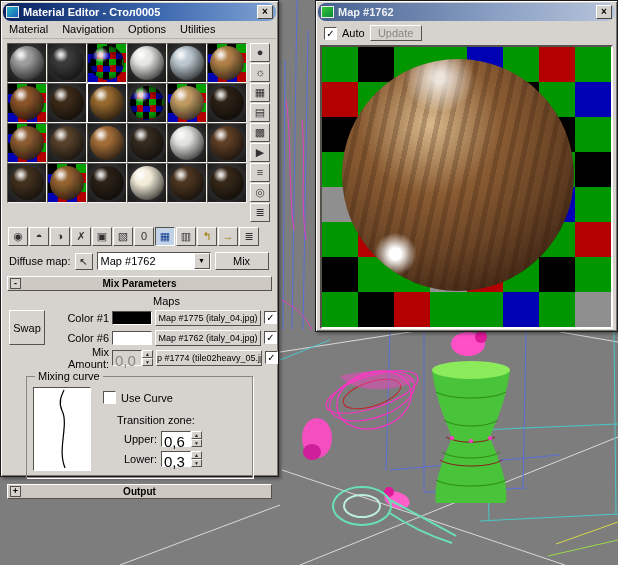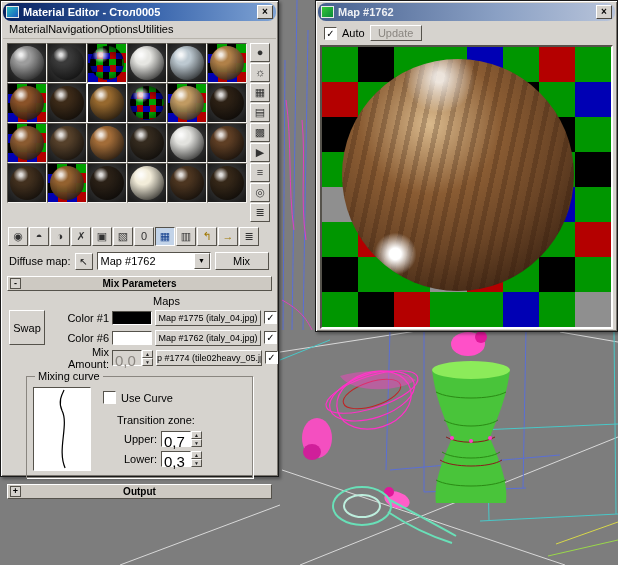--- a/index.html
+++ b/index.html
@@ -17,21 +17,21 @@
     font-size:11px;font-weight:bold;color:#fff;border-radius:8px;}
   .me .titlebar{background:linear-gradient(90deg,#08215e,#3a66ad 55%,#7fa3d4);}
   .map .titlebar{background:linear-gradient(90deg,#46608f,#8aa0c4 60%,#b8c4da);color:#eef0f4;}
   .app-icon{width:13px;height:12px;border:1px solid #e8e8e8;flex:0 0 auto;}
   .me .app-icon{background:linear-gradient(135deg,#2ac0c0,#1a5ac0);}
   .map .app-icon{background:linear-gradient(135deg,#37c837,#0a8a3a);}
   .tb-btn{margin-left:auto;width:16px;height:14px;background:#d6d3ce;color:#000;
     border:1px solid;border-color:#fff #4a463e #4a463e #fff;font-size:10px;line-height:12px;
     text-align:center;font-weight:bold;flex:0 0 auto;}
 
-  .menubar{display:flex;padding:2px 6px 3px;font-size:11px;color:#000;
+  .menubar{display:flex;gap:14px;padding:2px 6px 3px;font-size:11px;color:#000;
     border-bottom:1px solid #b8b4ac;}
   .menu-item{cursor:default;}
 
   .slot-area{display:flex;gap:3px;margin:4px 2px 0 4px;}
   #slot-grid{display:grid;grid-template-columns:repeat(6,40px);grid-auto-rows:40px;}
   .slot{border:1px solid;border-color:#55524b #f4f2ee #f4f2ee #55524b;position:relative;overflow:hidden;}
   .slot-dark{background:radial-gradient(circle at 50% 45%,#4e4e4e 0%,#1d1d1d 85%);}
   .slot-checker{background:conic-gradient(#00a000 0% 25%,#b40000 25% 50%,#0000b4 50% 75%,#000 75%);background-size:19px 19px;}
   .ball{position:absolute;inset:2px;border-radius:50%;}
   .ball-checker{background:
@@ -357,21 +357,21 @@
     </div>
     <div class="curve-right">
       <div class="uc-row">
         <span class="checkbox"></span>
         <span>Use Curve</span>
       </div>
       <div class="tz-label">Transition zone:</div>
       <div class="tz-row">
         <span class="plabel">Upper:</span>
         <span class="spinner">
-          <span class="spin-val">0,7</span>
+          <span class="spin-val">0,6</span>
           <span class="spin-btns">
               <span>▲</span>
               <span>▼</span>
             </span>
         </span>
       </div>
       <div class="tz-row">
         <span class="plabel">Lower:</span>
         <span class="spinner">
           <span class="spin-val">0,3</span>

